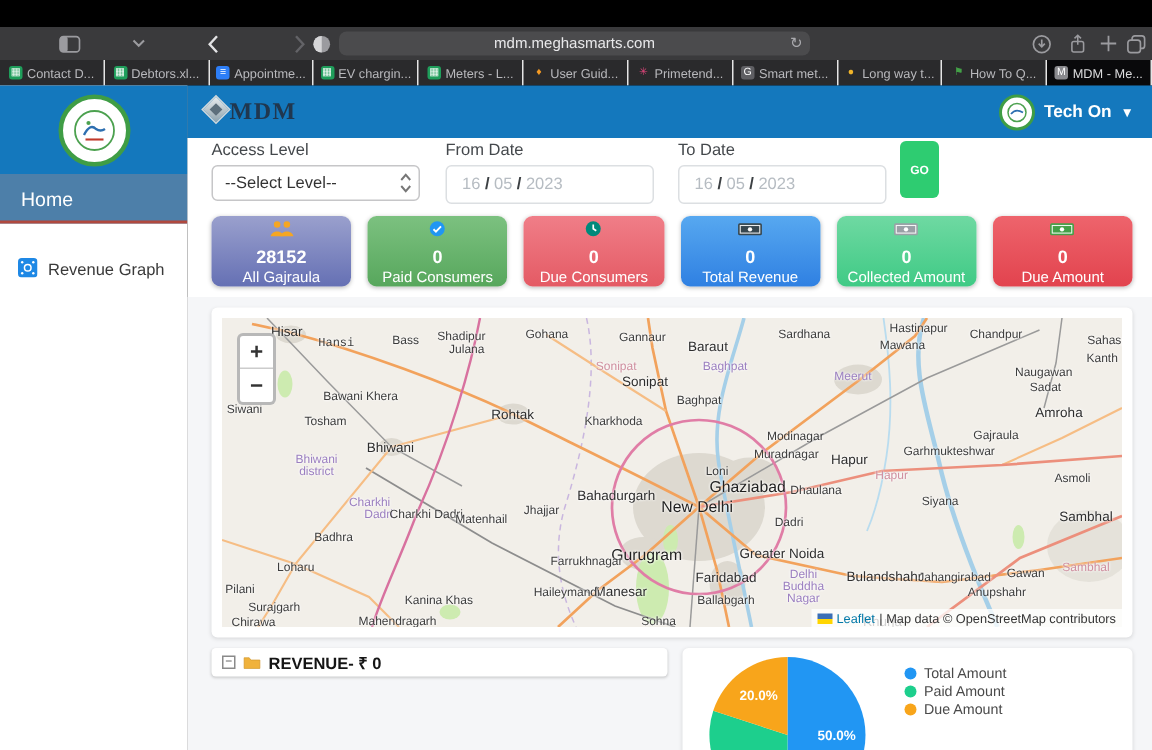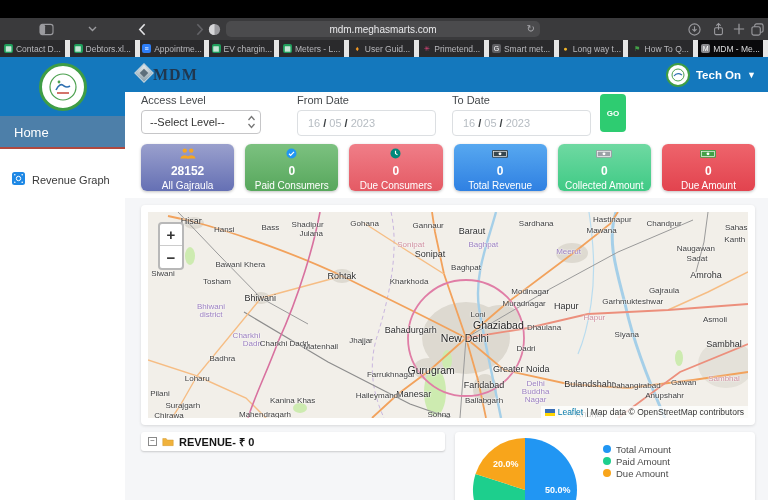--- a/index.html
+++ b/index.html
@@ -10,21 +10,21 @@
   
   .chrome-black { height:18px; background:#000; }
   .toolbar { position:relative; height:22px; background:#3a3a3c; }
   .tb-ic { position:absolute; top:4px; width:16px; height:14px; display:flex; align-items:center; justify-content:center; cursor:default; }
   .url-pill { position:absolute; left:226px; top:3px; width:314px; height:16px; background:#4b4b4d; border-radius:5px;
     display:flex; align-items:center; justify-content:center; }
   .url-text { font-size:10px; color:#e9e9eb; }
   .reload { position:absolute; right:5px; top:2px; color:#a9a9ad; font-size:10px; }
   .tabbar { display:flex; height:17px; background:#2a2a2c; }
   .tab { flex:1; display:flex; align-items:center; justify-content:center; gap:3px; font-size:8.5px; color:#b9b9bd;
-    border-right:5px solid #e5e5e5; white-space:nowrap; overflow:hidden; }
+    border-right:1px solid #e5e5e5; white-space:nowrap; overflow:hidden; }
   .tab.active { background:#09090b; color:#dcdcde; }
   .fav { width:9px; height:9px; border-radius:2px; display:flex; align-items:center; justify-content:center;
     font-size:7px; line-height:9px; flex:none; }
 
   
   .app { position:absolute; top:57px; left:0; right:0; bottom:0; display:flex; }
   .sidebar { width:125px; background:#fff; flex:none; display:flex; flex-direction:column; }
   .side-logo { height:59px; background:#1478bd; display:flex; align-items:center; justify-content:center; }
   .logo-circle { width:48px; height:48px; border-radius:50%; background:#fff; border:3px solid #3f9d45;
     display:flex; align-items:center; justify-content:center; }
@@ -45,21 +45,21 @@
   .avatar { width:24px; height:24px; border-radius:50%; background:#fff; border:2px solid #3f9d45;
     display:flex; align-items:center; justify-content:center; }
   .user-name { color:#fff; font-size:11.5px; font-weight:bold; }
   .user-caret { color:#fff; font-size:9px; }
 
   .content { position:relative; flex:1; background:#fff; min-height:0; }
 
   
   .fgroup { position:absolute; top:2px; }
   .fgroup label { display:block; font-size:11px; color:#44484c; margin-bottom:4px; }
-  .sel { width:120px; height:24px; border:1px solid #c6c6c8; border-radius:4px; background:#fff;
+  .sel { width:139px; height:24px; border:1px solid #c6c6c8; border-radius:4px; background:#fff;
     font-size:11px; color:#333; display:flex; align-items:center; padding:0 4px 0 8px; cursor:pointer; }
   .sel .sel-val { flex:1; }
   .date-in { width:139px; height:26px; border:1px solid #dcdfe2; border-radius:4px; background:#fff;
     font-size:11px; display:flex; align-items:center; gap:3px; padding-left:10px; }
   .d-num { color:#b6bcc2; }
   .d-sep { color:#3c4043; font-weight:bold; }
   .go-btn { position:absolute; left:475px; top:2px; width:26px; height:38px; background:#2ecc71; border:none;
     border-radius:4px; color:#fff; font-size:8px; font-weight:bold; cursor:pointer; }
 
   
@@ -409,21 +409,21 @@
                 <g fill="none" stroke="#ec8f7c" stroke-width="1.8">
                   <path d="M318,126 L380,116 L440,102 L520,98 L600,92"></path>
                   <path d="M470,206 L532,160 L600,132"></path>
                 </g>
 
                 <path d="M172,0 C166,32 152,82 130,130 C118,162 106,186 100,206" fill="none" stroke="#d8719f" stroke-width="1.6"></path>
                 <circle cx="318" cy="126" r="58" fill="none" stroke="#e07da6" stroke-width="1.8"></circle>
               </svg>
               <div>
                   <span class="ml b" style="left: 7.2%; top: 4.4%;">Hisar</span>
-                  <span class="ml c" style="left: 12.7%; top: 8.3%;">Hansi</span>
+                  <span class="ml c" style="left: 12.7%; top: 8.3%; font-family: Liberation Mono, monospace;">Hansi</span>
                   <span class="ml c" style="left: 20.4%; top: 7.4%;">Bass</span>
                   <span class="ml c" style="left: 26.6%; top: 5.9%;">Shadipur</span>
                   <span class="ml c" style="left: 27.2%; top: 10.3%;">Julana</span>
                   <span class="ml c" style="left: 2.5%; top: 29.4%;">Siwani</span>
                   <span class="ml c" style="left: 15.4%; top: 25%;">Bawani Khera</span>
                   <span class="ml c" style="left: 11.5%; top: 33.3%;">Tosham</span>
                   <span class="ml b" style="left: 18.7%; top: 41.7%;">Bhiwani</span>
                   <span class="ml d" style="left: 10.5%; top: 45.5%;">Bhiwani</span>
                   <span class="ml d" style="left: 10.5%; top: 49.5%;">district</span>
                   <span class="ml b" style="left: 32.3%; top: 30.9%;">Rohtak</span>

